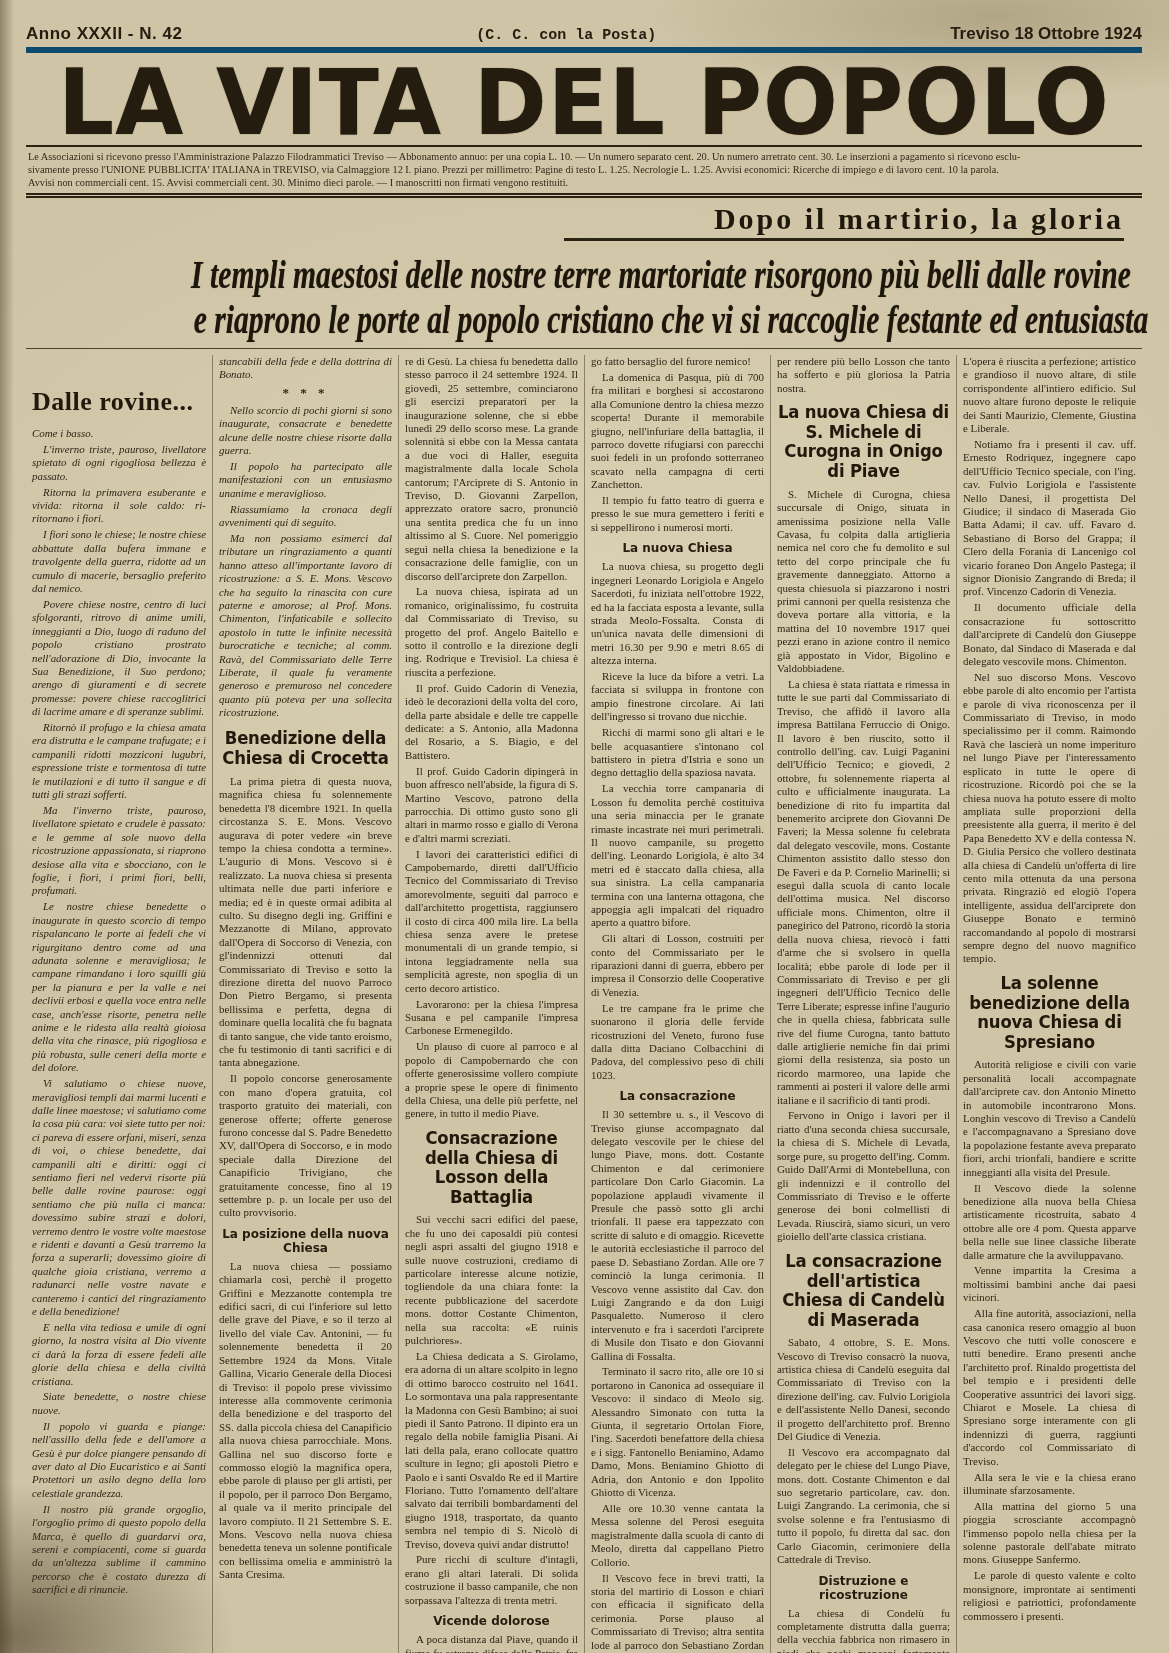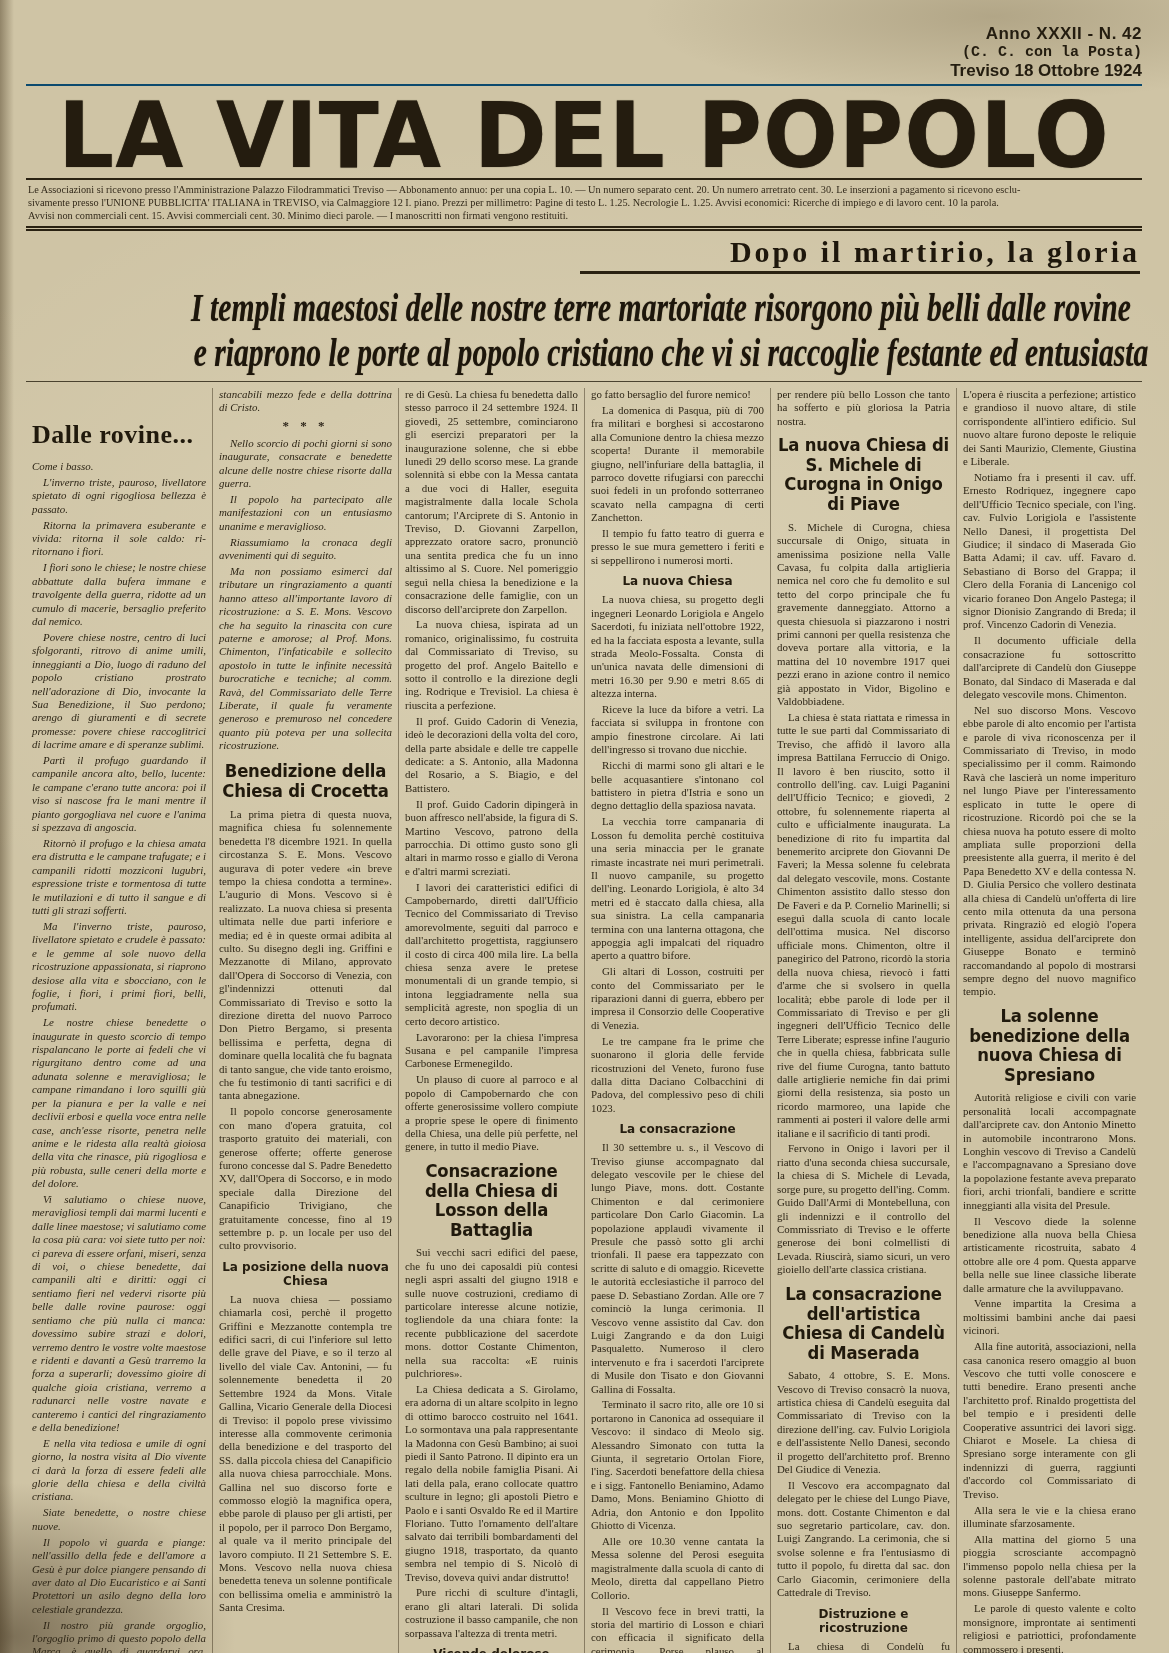--- a/index.html
+++ b/index.html
@@ -11,21 +11,21 @@
       radial-gradient(ellipse 500px 120px at 85% 1%, rgba(90,75,45,.25), transparent 70%),
       radial-gradient(ellipse 1000px 600px at 50% 35%, rgba(255,250,228,.22), transparent 75%),
       linear-gradient(90deg, rgba(70,55,30,.45) 0px, rgba(70,55,30,0) 14px),
       #cfc4a5;
   }
   .sheet{position:absolute;left:26px;top:24px;width:1116px;}
 
   
   .topline{display:flex;justify-content:space-between;align-items:flex-end;
     font-family:"Liberation Sans",sans-serif;font-weight:bold;color:#241d10;
-    border-bottom:2px solid #0c4a6e;padding-bottom:3px;flex-direction:column;}
+    border-bottom:6px solid #0c4a6e;padding-bottom:3px;}
   .topline .l{font-size:17px;letter-spacing:.5px;}
   .topline .c{font-size:15px;font-family:Liberation Mono, monospace;}
   .topline .r{font-size:17px;}
 
   
   .masthead{
     font-family:"DejaVu Sans",sans-serif;font-weight:bold;font-size:88px;
     line-height:92px;white-space:nowrap;text-align:center;color:#241c0f;
     letter-spacing:1px;transform:scaleY(1.04);transform-origin:top center;
     text-shadow:0 0 1px rgba(36,28,15,.7);
@@ -36,21 +36,21 @@
   .fineprint{
     border-top:2px solid #2a2212;border-bottom:5px double #2a2212;
     padding:3px 2px 4px;margin-top:-2px;
     font-size:10.3px;line-height:13px;text-align:justify;color:#332a1b;
   }
   .fineprint div{text-align:justify;}
 
   
   .kickwrap{position:relative;height:52px;}
   .kicker{
-    position:absolute;right:2px;top:4px;width:560px;text-align:right;
+    position:absolute;right:18px;top:4px;width:560px;text-align:right;
     font-family:"Liberation Serif",serif;font-weight:bold;font-size:30px;
     letter-spacing:3px;color:#1e170c;border-bottom:3px solid #2a2212;padding-bottom:2px;
   }
   
   .headline{ text-align:center;color:#1d160b;margin:2px 0 6px;font-style:italic; }
   .headline .hl{
     display:inline-block;white-space:nowrap;font-family:"Liberation Serif",serif;
     font-weight:bold;font-size:40px;line-height:45px;letter-spacing:0px;
     transform:scaleX(.74);transform-origin:center;text-shadow:0 0 1px rgba(30,22,10,.6);
   }
@@ -113,32 +113,31 @@
   <hr class="hrule">
 
   <div class="columns" id="cols">
       <div class="col">
         <h1 class="b-title">Dalle rovine...</h1>
         <p class="b-p b-i b-ni">Come i basso.</p>
         <p class="b-p b-i">L'inverno triste, pauroso, livellatore spietato di ogni rigogliosa bellezza è passato.</p>
         <p class="b-p b-i">Ritorna la primavera esuberante e vivida: ritorna il sole caldo: ri-ritornano i fiori.</p>
         <p class="b-p b-i">I fiori sono le chiese; le nostre chiese abbattute dalla bufera immane e travolgente della guerra, ridotte ad un cumulo di macerie, bersaglio preferito dal nemico.</p>
         <p class="b-p b-i">Povere chiese nostre, centro di luci sfolgoranti, ritrovo di anime umili, inneggianti a Dio, luogo di raduno del popolo cristiano prostrato nell'adorazione di Dio, invocante la Sua Benedizione, il Suo perdono; arengo di giuramenti e di secrete promesse: povere chiese raccoglitrici di lacrime amare e di speranze sublimi.</p>
-        <p class="b-p b-i">Partì il profugo guardando il campanile ancora alto, bello, lucente: le campane c'erano tutte ancora: poi il viso si nascose fra le mani mentre il pianto gorgogliava nel cuore e l'anima si spezzava di angoscia.</p>
         <p class="b-p b-i">Ritornò il profugo e la chiesa amata era distrutta e le campane trafugate; e i campanili ridotti mozziconi lugubri, espressione triste e tormentosa di tutte le mutilazioni e di tutto il sangue e di tutti gli strazi sofferti.</p>
         <p class="b-p b-i">Ma l'inverno triste, pauroso, livellatore spietato e crudele è passato: e le gemme al sole nuovo della ricostruzione appassionata, si riaprono desiose alla vita e sbocciano, con le foglie, i fiori, i primi fiori, belli, profumati.</p>
         <p class="b-p b-i">Le nostre chiese benedette o inaugurate in questo scorcio di tempo rispalancano le porte ai fedeli che vi rigurgitano dentro come ad una adunata solenne e meravigliosa; le campane rimandano i loro squilli giù per la pianura e per la valle e nei declivii erbosi e quella voce entra nelle case, anch'esse risorte, penetra nelle anime e le ridesta alla realtà gioiosa della vita che rinasce, più rigogliosa e più robusta, sulle ceneri della morte e del dolore.</p>
         <p class="b-p b-i">Vi salutiamo o chiese nuove, meravigliosi templi dai marmi lucenti e dalle linee maestose; vi salutiamo come la cosa più cara: voi siete tutto per noi: ci pareva di essere orfani, miseri, senza di voi, o chiese benedette, dai campanili alti e diritti: oggi ci sentiamo fieri nel vedervi risorte più belle dalle rovine paurose: oggi sentiamo che più nulla ci manca: dovessimo subire strazi e dolori, verremo dentro le vostre volte maestose e ridenti e davanti a Gesù trarremo la forza a superarli; dovessimo gioire di qualche gioia cristiana, verremo a radunarci nelle vostre navate e canteremo i cantici del ringraziamento e della benedizione!</p>
         <p class="b-p b-i">E nella vita tediosa e umile di ogni giorno, la nostra visita al Dio vivente ci darà la forza di essere fedeli alle glorie della chiesa e della civiltà cristiana.</p>
         <p class="b-p b-i">Siate benedette, o nostre chiese nuove.</p>
         <p class="b-p b-i">Il popolo vi guarda e piange: nell'assillo della fede e dell'amore a Gesù è pur dolce piangere pensando di aver dato al Dio Eucaristico e ai Santi Protettori un asilo degno della loro celestiale grandezza.</p>
         <p class="b-p b-i">Il nostro più grande orgoglio, l'orgoglio primo di questo popolo della Marca, è quello di guardarvi ora, sereni e compiacenti, come si guarda da un'altezza sublime il cammino percorso che è costato durezza di sacrifici e di rinuncie.</p>
       </div>
       <div class="col">
-        <p class="b-p b-i b-ni">stancabili mezzo fede e della dottrina di Cristo.</p>
+        <p class="b-p b-i b-ni">stancabili della fede e della dottrina di Bonato.</p>
         <div class="b-stars">* * *</div>
         <p class="b-p b-i">Nello scorcio di pochi giorni si sono inaugurate, consacrate e benedette alcune delle nostre chiese risorte dalla guerra.</p>
         <p class="b-p b-i">Il popolo ha partecipato alle manifestazioni con un entusiasmo unanime e meraviglioso.</p>
         <p class="b-p b-i">Riassumiamo la cronaca degli avvenimenti qui di seguito.</p>
         <p class="b-p b-i">Ma non possiamo esimerci dal tributare un ringraziamento a quanti hanno atteso all'importante lavoro di ricostruzione: a S. E. Mons. Vescovo che ha seguito la rinascita con cure paterne e amorose; al Prof. Mons. Chimenton, l'infaticabile e sollecito apostolo in tutte le infinite necessità burocratiche e tecniche; al comm. Ravà, del Commissariato delle Terre Liberate, il quale fu veramente generoso e premuroso nel concedere quanto più poteva per una sollecita ricostruzione.</p>
         <h2 class="b-head">Benedizione della Chiesa di Crocetta</h2>
         <p class="b-p">La prima pietra di questa nuova, magnifica chiesa fu solennemente benedetta l'8 dicembre 1921. In quella circostanza S. E. Mons. Vescovo augurava di poter vedere «in breve tempo la chiesa condotta a termine». L'augurio di Mons. Vescovo si è realizzato. La nuova chiesa si presenta ultimata nelle due parti inferiore e media; ed è in queste ormai adibita al culto. Su disegno degli ing. Griffini e Mezzanotte di Milano, approvato dall'Opera di Soccorso di Venezia, con gl'indennizzi ottenuti dal Commissariato di Treviso e sotto la direzione diretta del nuovo Parroco Don Pietro Bergamo, si presenta bellissima e perfetta, degna di dominare quella località che fu bagnata di tanto sangue, che vide tanto eroismo, che fu testimonio di tanti sacrifici e di tanta abnegazione.</p>
         <p class="b-p">Il popolo concorse generosamente con mano d'opera gratuita, col trasporto gratuito dei materiali, con generose offerte; offerte generose furono concesse dal S. Padre Benedetto XV, dall'Opera di Soccorso, e in modo speciale dalla Direzione del Canapificio Trivigiano, che gratuitamente concesse, fino al 19 settembre p. p. un locale per uso del culto provvisorio.</p>
         <h3 class="b-sub">La posizione della nuova Chiesa</h3>
         <p class="b-p">La nuova chiesa — possiamo chiamarla così, perchè il progetto Griffini e Mezzanotte contempla tre edifici sacri, di cui l'inferiore sul letto delle grave del Piave, e so il terzo al livello del viale Cav. Antonini, — fu solennemente benedetta il 20 Settembre 1924 da Mons. Vitale Gallina, Vicario Generale della Diocesi di Treviso: il popolo prese vivissimo interesse alla commovente cerimonia della benedizione e del trasporto del SS. dalla piccola chiesa del Canapificio alla nuova chiesa parrocchiale. Mons. Gallina nel suo discorso forte e commosso elogiò la magnifica opera, ebbe parole di plauso per gli artisti, per il popolo, per il parroco Don Bergamo, al quale va il merito principale del lavoro compiuto. Il 21 Settembre S. E. Mons. Vescovo nella nuova chiesa benedetta teneva un solenne pontificale con bellissima omelia e amministrò la Santa Cresima.</p>

